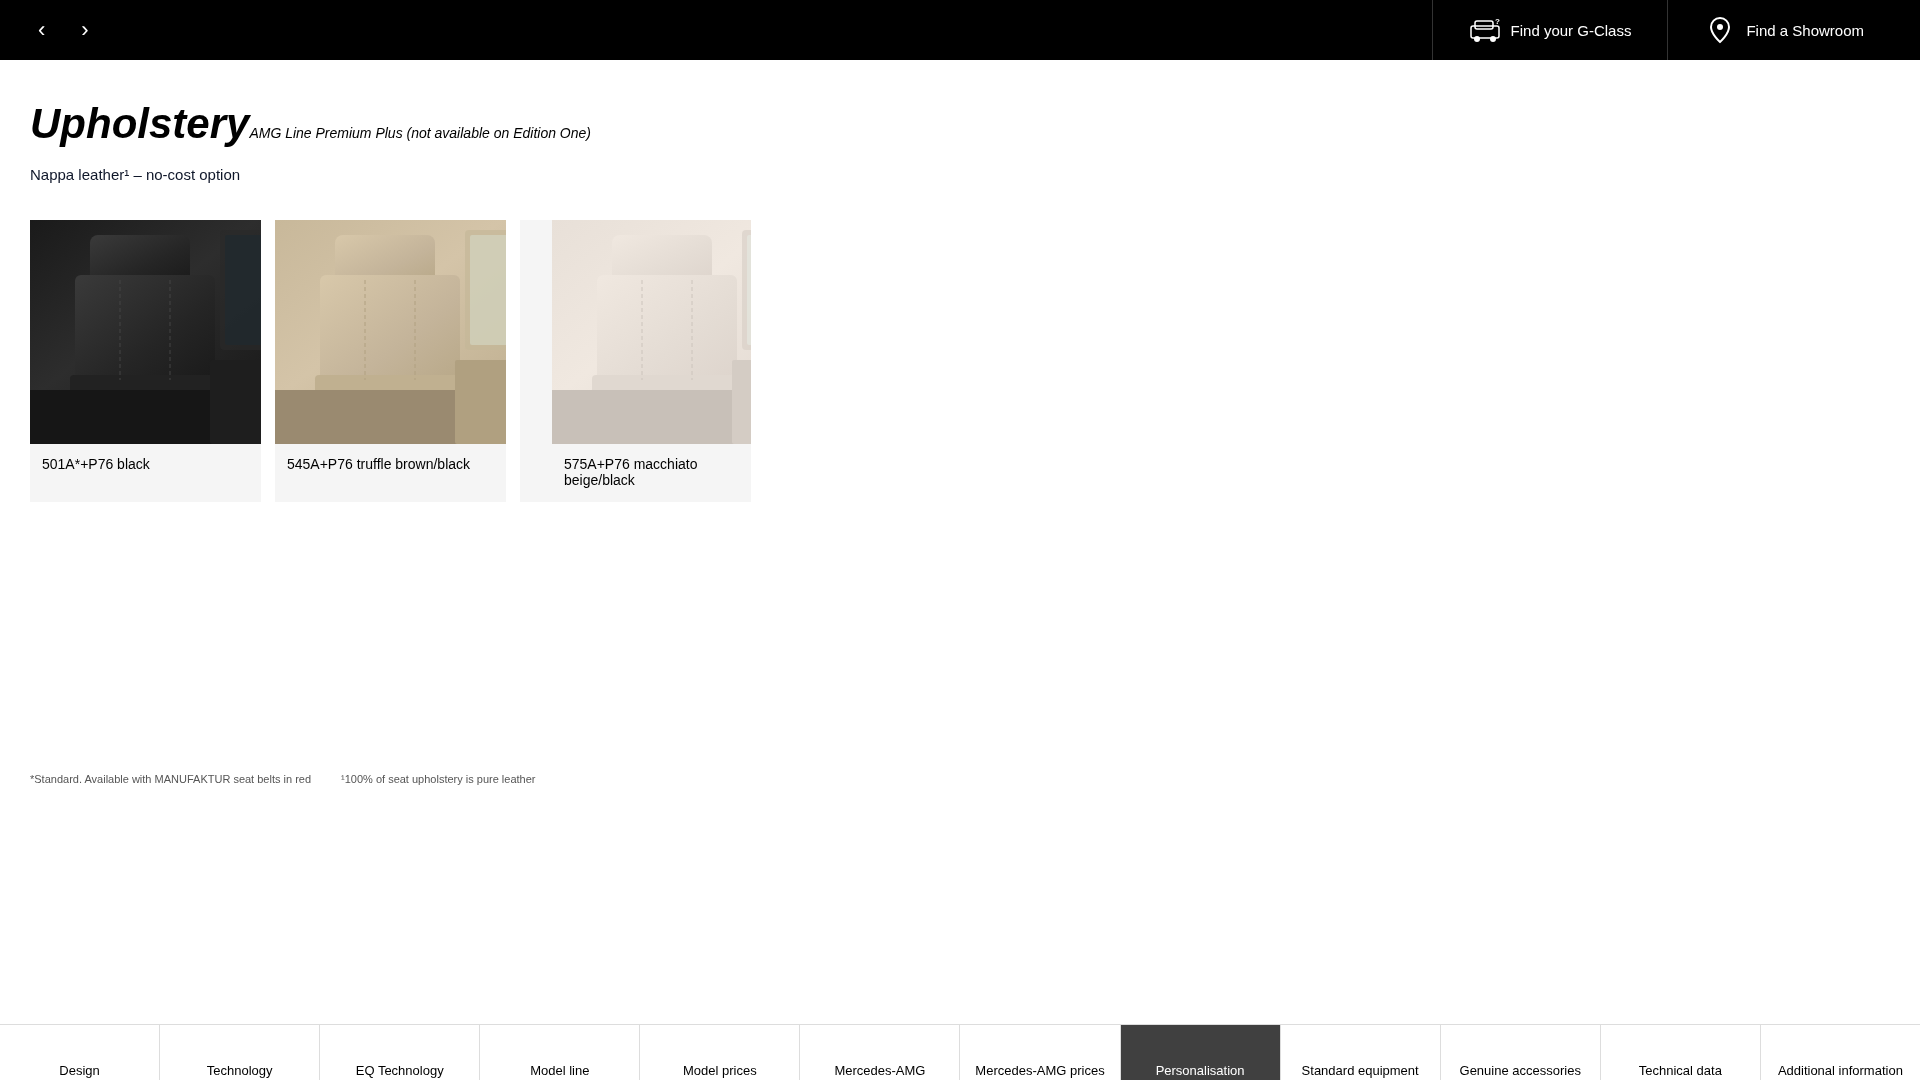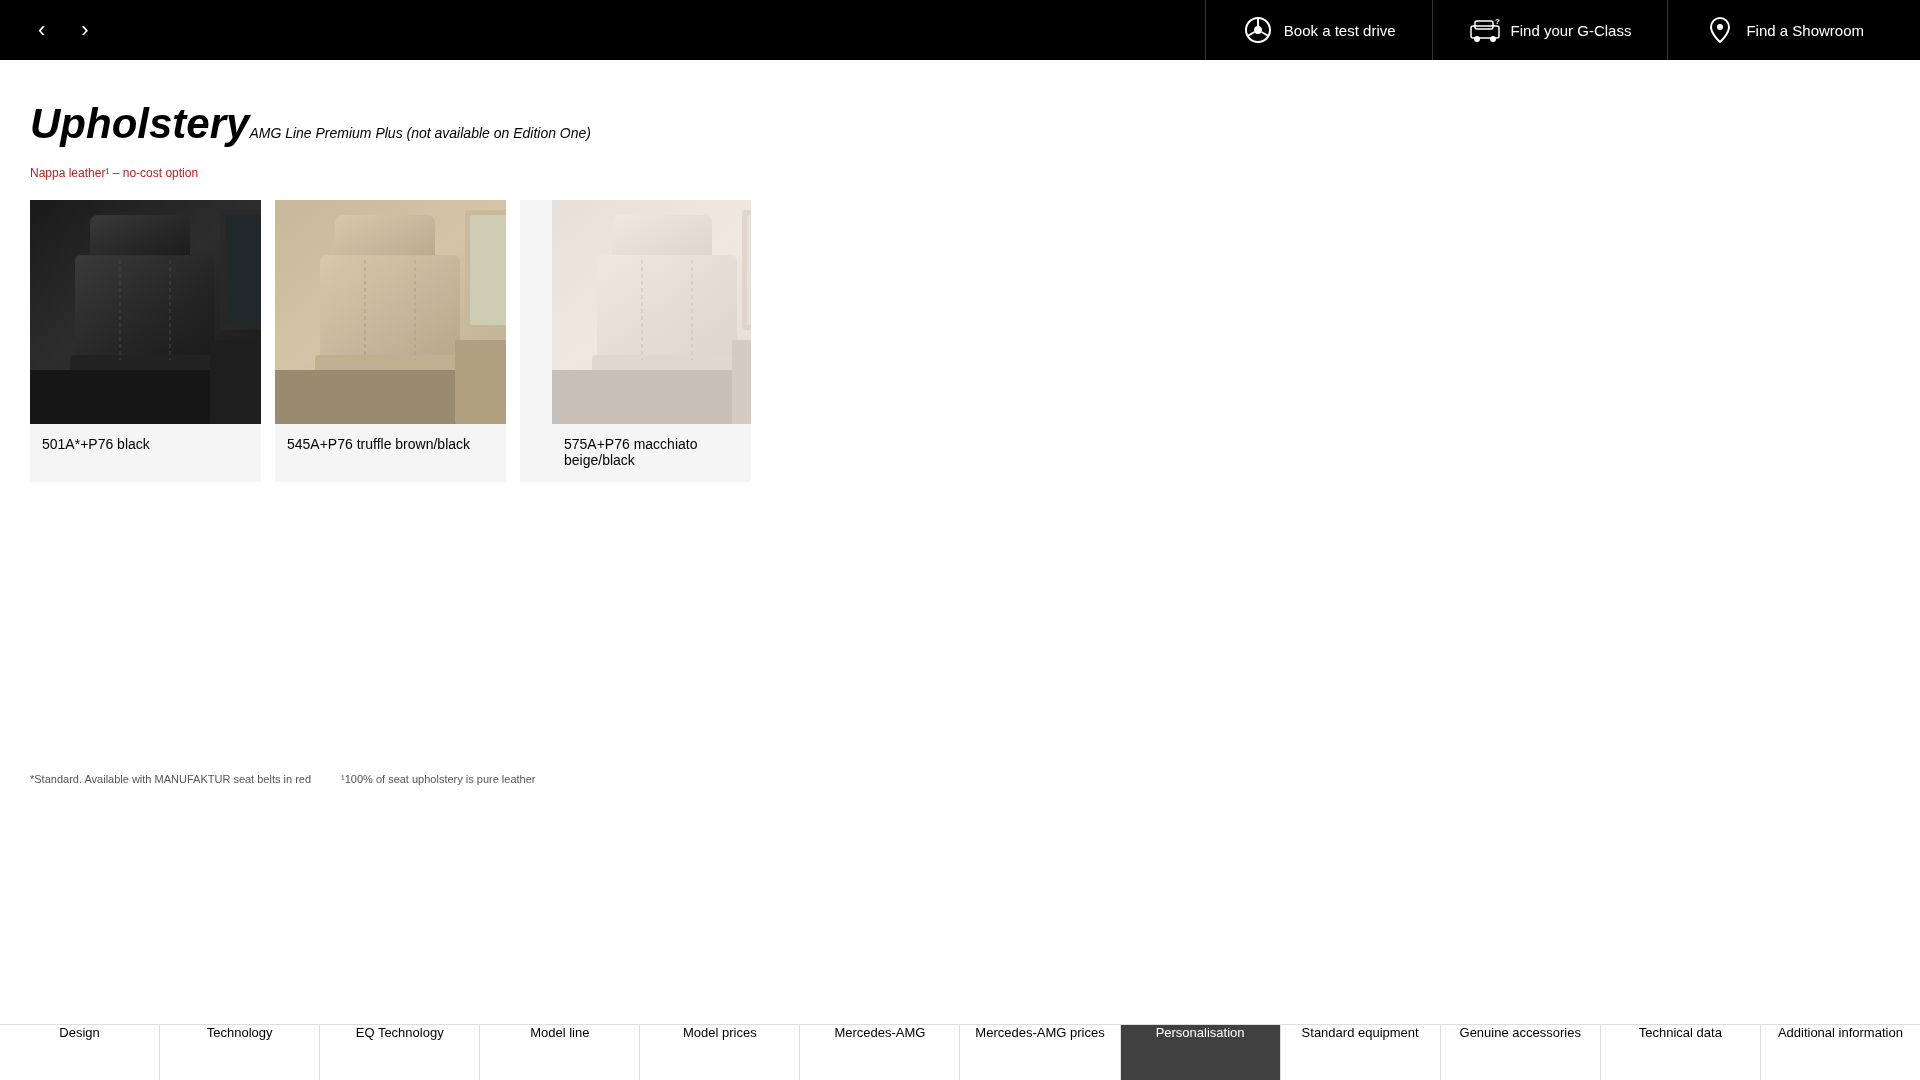--- a/index.html
+++ b/index.html
@@ -83,23 +83,23 @@
       font-weight: bold;
       color: #000;
     }
     .page-title-sub {
       font-size: 14px;
       color: #000;
       font-weight: normal;
     }
 
     .subtitle {
-      font-size: 12px;
-      color: #b91c1c;
-      margin-bottom: 20px;
+      font-size: 15px;
+      color: #0f172a;
+      margin-bottom: 37px;
     }
 
     
     .cards-row {
       display: flex;
       gap: 0;
     }
     .card {
       width: 231px;
       margin-right: 14px;
@@ -142,21 +142,21 @@
       left: 0;
       right: 0;
       height: 56px;
       background: #fff;
       border-top: 1px solid #ddd;
       display: flex;
     }
     .bottom-nav-item {
       flex: 1;
       display: flex;
-      align-items: flex-start;
+      align-items: flex-end;
       justify-content: center;
       text-align: center;
       font-size: 13px;
       color: #000;
       border-right: 1px solid #ddd;
       padding: 0 8px;
       cursor: pointer;
       line-height: 1.3;
     }
     .bottom-nav-item:last-child {
@@ -169,32 +169,20 @@
   </style>
 </head>
 <body>
 
 <nav class="top-nav">
   <div class="nav-arrows">
     <button class="nav-arrow">‹</button>
     <button class="nav-arrow">›</button>
   </div>
 
-  <a class="nav-item">
-    <span class="nav-icon">
-      <svg width="28" height="28" viewBox="0 0 28 28">
-        <circle cx="14" cy="14" r="12" stroke="white" stroke-width="2" fill="none"></circle>
-        <circle cx="14" cy="14" r="4" fill="white"></circle>
-        <line x1="14" y1="2" x2="14" y2="10" stroke="white" stroke-width="2"></line>
-        <line x1="3.5" y1="20" x2="10.5" y2="16" stroke="white" stroke-width="2"></line>
-        <line x1="24.5" y1="20" x2="17.5" y2="16" stroke="white" stroke-width="2"></line>
-      </svg>
-    </span>
-    <span>Book a test drive</span>
-  </a>
 
   <a class="nav-item">
     <span class="nav-icon">
       <svg width="32" height="28" viewBox="0 0 32 28">
         <rect x="2" y="10" width="28" height="12" rx="2" fill="none" stroke="white" stroke-width="1.5"></rect>
         <rect x="6" y="5" width="18" height="8" rx="2" fill="none" stroke="white" stroke-width="1.5"></rect>
         <circle cx="8" cy="23" r="3" fill="white"></circle>
         <circle cx="24" cy="23" r="3" fill="white"></circle>
         <text x="26" y="8" fill="white" font-size="8" font-weight="bold">?</text>
       </svg>

